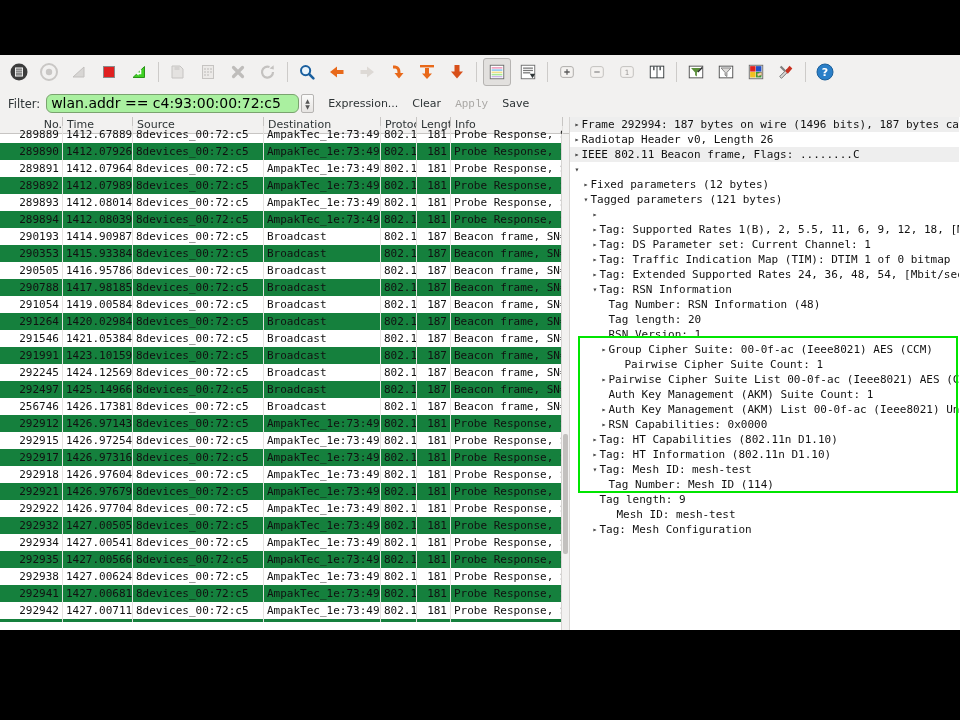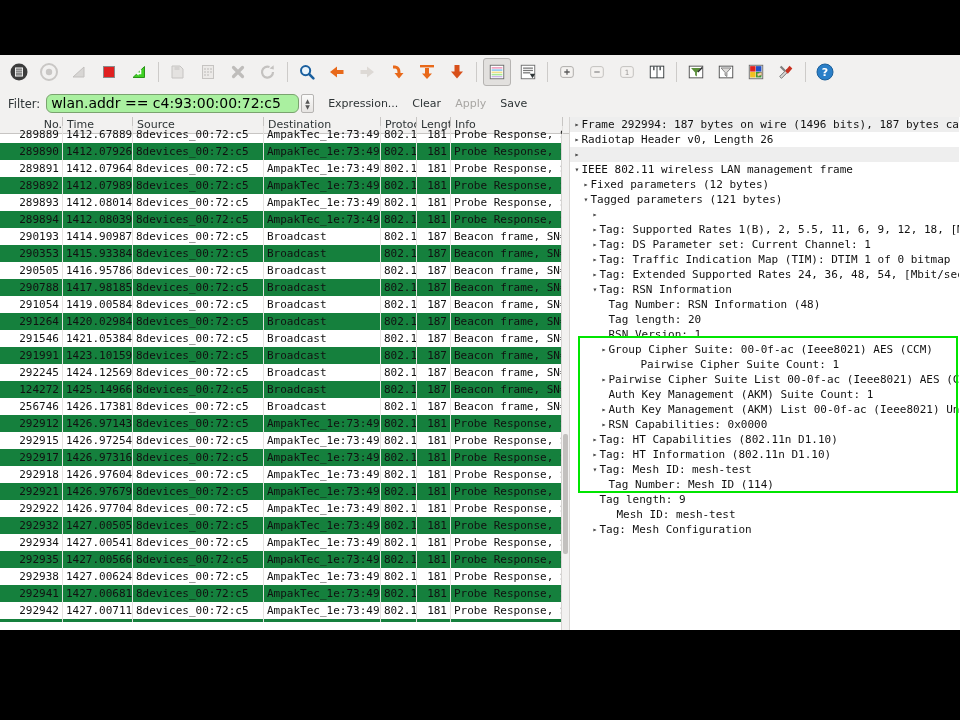--- a/index.html
+++ b/index.html
@@ -36,21 +36,21 @@
     box-sizing:border-box;line-height:17px;white-space:nowrap;overflow:hidden;
   }
   .spin{
     width:13px;height:19px;margin-left:2px;border:1px solid #b6b4b2;
     background:linear-gradient(#fbfbfa,#e6e4e2);border-radius:2px;
     display:flex;flex-direction:column;align-items:center;justify-content:center;
     box-sizing:border-box;
   }
   .spin span{font-size:6px;line-height:6px;color:#555;}
   .fbtn{font-size:11px;color:#2e3436;margin-left:14px;white-space:nowrap;}
-  .fbtn.disabled{color:#a8a6a3;}
+  .fbtn.disabled{color:#a8a6a3;font-family:Liberation Mono, monospace;}
   
   .panes{display:flex;height:513px;}
   .pane-left{width:570px;position:relative;background:#fff;overflow:hidden;}
   .pane-right{width:390px;position:relative;background:#fff;overflow:hidden;
               border-left:1px solid #d6d4d2;}
   
   .hdr{
     display:flex;height:17px;background:#f2f1f0;border-bottom:1px solid #c7c5c3;
     font-family:"DejaVu Sans",sans-serif;font-size:11px;color:#2e3436;
     box-sizing:border-box;
@@ -479,21 +479,21 @@
           <div class="row">
             <div class="c-no">292245</div>
             <div class="c-time">1424.125691(</div>
             <div class="c-src">8devices_00:72:c5</div>
             <div class="c-dst">Broadcast</div>
             <div class="c-proto">802.11</div>
             <div class="c-len">187</div>
             <div class="c-info">Beacon frame, SN=2783,</div>
           </div>
           <div class="row alt">
-            <div class="c-no">124272</div>
+            <div class="c-no">292497</div>
             <div class="c-time">1425.149661(</div>
             <div class="c-src">8devices_00:72:c5</div>
             <div class="c-dst">Broadcast</div>
             <div class="c-proto">802.11</div>
             <div class="c-len">187</div>
             <div class="c-info">Beacon frame, SN=2784,</div>
           </div>
           <div class="row">
             <div class="c-no">256746</div>
             <div class="c-time">1426.173814(</div>
@@ -631,24 +631,24 @@
           <div class="tnode shade" style="padding-left: 2px;">
             <span class="tri">▸</span>
             <span class="tlabel">Frame 292994: 187 bytes on wire (1496 bits), 187 bytes captured (1496</span>
           </div>
           <div class="tnode" style="padding-left: 2px;">
             <span class="tri">▸</span>
             <span class="tlabel">Radiotap Header v0, Length 26</span>
           </div>
           <div class="tnode shade" style="padding-left: 2px;">
             <span class="tri">▸</span>
+            <span class="tlabel">IEEE 802.11 Beacon frame, Flags: ........C</span>
           </div>
           <div class="tnode" style="padding-left: 2px;">
             <span class="tri">▾</span>
-            <span class="tlabel">IEEE 802.11 wireless LAN management frame</span>
           </div>
           <div class="tnode" style="padding-left: 11px;">
             <span class="tri">▸</span>
             <span class="tlabel">Fixed parameters (12 bytes)</span>
           </div>
           <div class="tnode" style="padding-left: 11px;">
             <span class="tri">▾</span>
             <span class="tlabel">Tagged parameters (121 bytes)</span>
           </div>
           <div class="tnode" style="padding-left: 20px;">
@@ -683,21 +683,21 @@
             <span class="tlabel">Tag length: 20</span>
           </div>
           <div class="tnode" style="padding-left: 29px;">
             <span class="tri"></span>
             <span class="tlabel">RSN Version: 1</span>
           </div>
           <div class="tnode" style="padding-left: 29px;">
             <span class="tri">▸</span>
             <span class="tlabel">Group Cipher Suite: 00-0f-ac (Ieee8021) AES (CCM)</span>
           </div>
-          <div class="tnode" style="padding-left: 29px; margin-left: 32px;">
+          <div class="tnode" style="padding-left: 45px;">
             <span class="tri"></span>
             <span class="tlabel">Pairwise Cipher Suite Count: 1</span>
           </div>
           <div class="tnode" style="padding-left: 29px;">
             <span class="tri">▸</span>
             <span class="tlabel">Pairwise Cipher Suite List 00-0f-ac (Ieee8021) AES (CCM)</span>
           </div>
           <div class="tnode" style="padding-left: 29px;">
             <span class="tri"></span>
             <span class="tlabel">Auth Key Management (AKM) Suite Count: 1</span>

